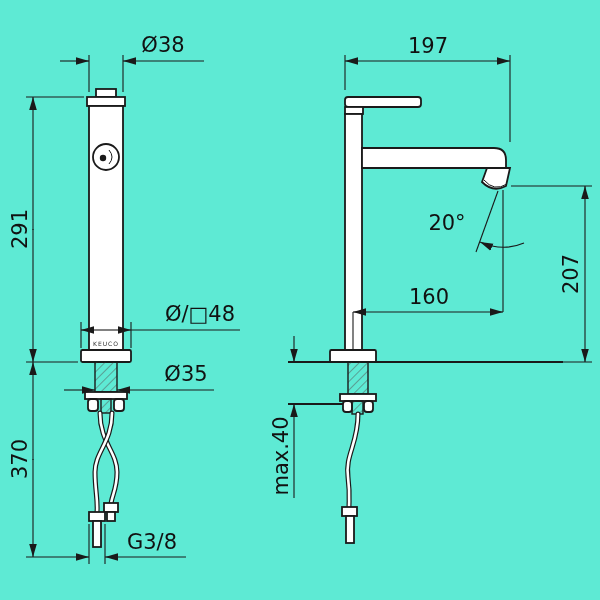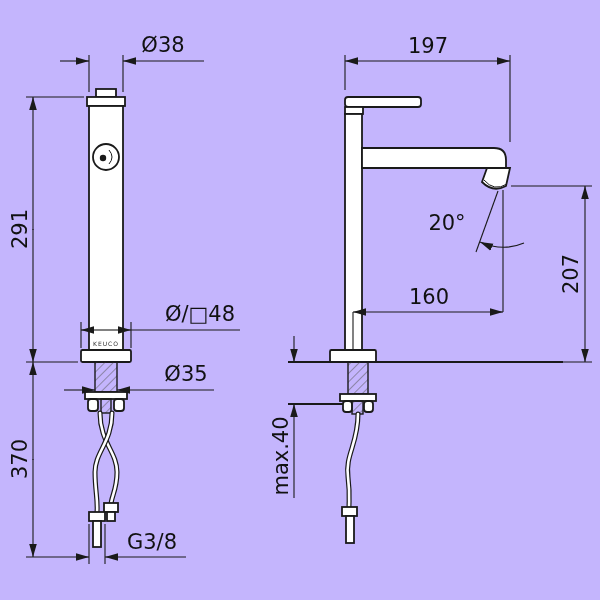--- a/index.html
+++ b/index.html
@@ -1,16 +1,16 @@
 <!DOCTYPE html>
 <html><head>
 <meta charset="utf-8">
 <style>
   html,body{margin:0;padding:0;background:#ffffff;}
-  .canvas{width:600px;height:600px;background:#c4b5fd;position:relative;overflow:hidden;}
+  .canvas{width:600px;height:600px;background:#5eead4;position:relative;overflow:hidden;}
   svg{display:block;}
   .obj{stroke:#1a1a1a;stroke-width:1.8;fill:#ffffff;}
   .obj-nf{stroke:#1a1a1a;stroke-width:1.8;fill:none;}
   .detail{stroke:#1a1a1a;stroke-width:1;fill:none;}
   .solid{fill:#1a1a1a;stroke:none;}
   .hatched{stroke:#1a1a1a;stroke-width:1.4;fill:url(#hatch);}
   .hoseA{stroke:#1a1a1a;stroke-width:5;fill:none;stroke-linecap:round;}
   .hoseB{stroke:#ffffff;stroke-width:2.6;fill:none;stroke-linecap:round;}
   .dim-line,.ext-line{stroke:#1a1a1a;stroke-width:1.1;fill:none;}
   text.dim{font-family:"DejaVu Sans", sans-serif;font-size:21px;fill:#111;text-anchor:middle;}

